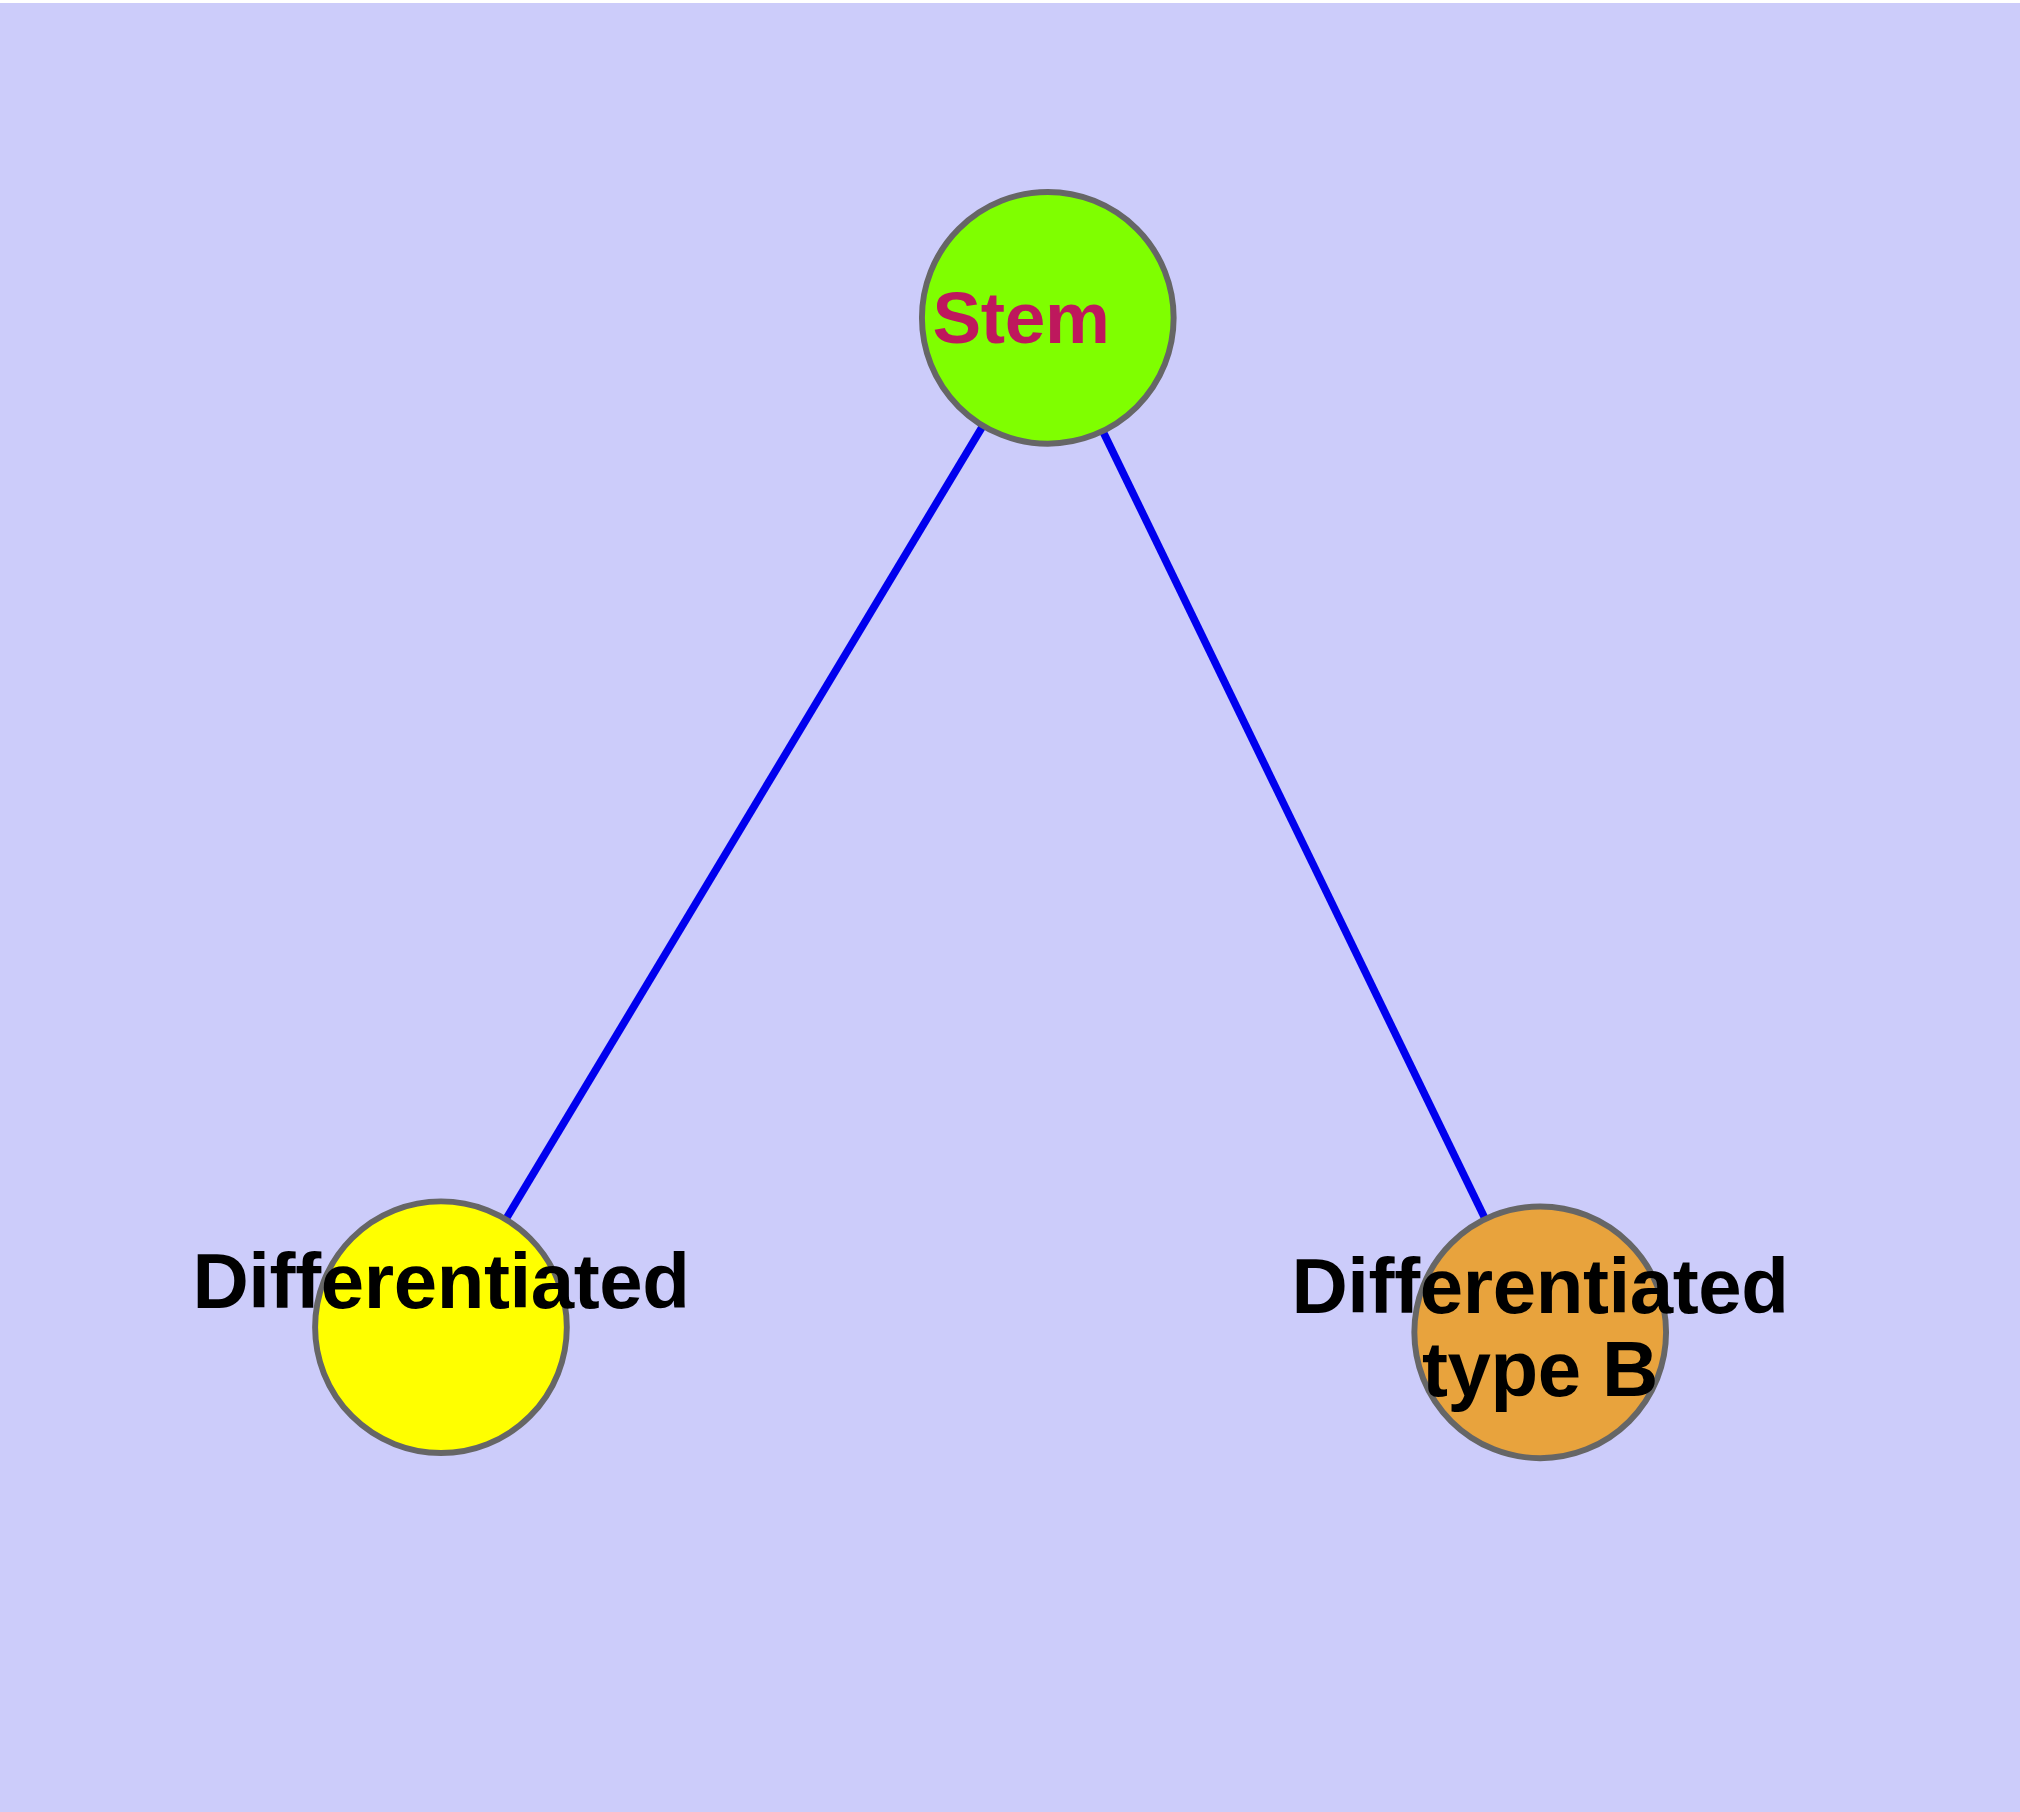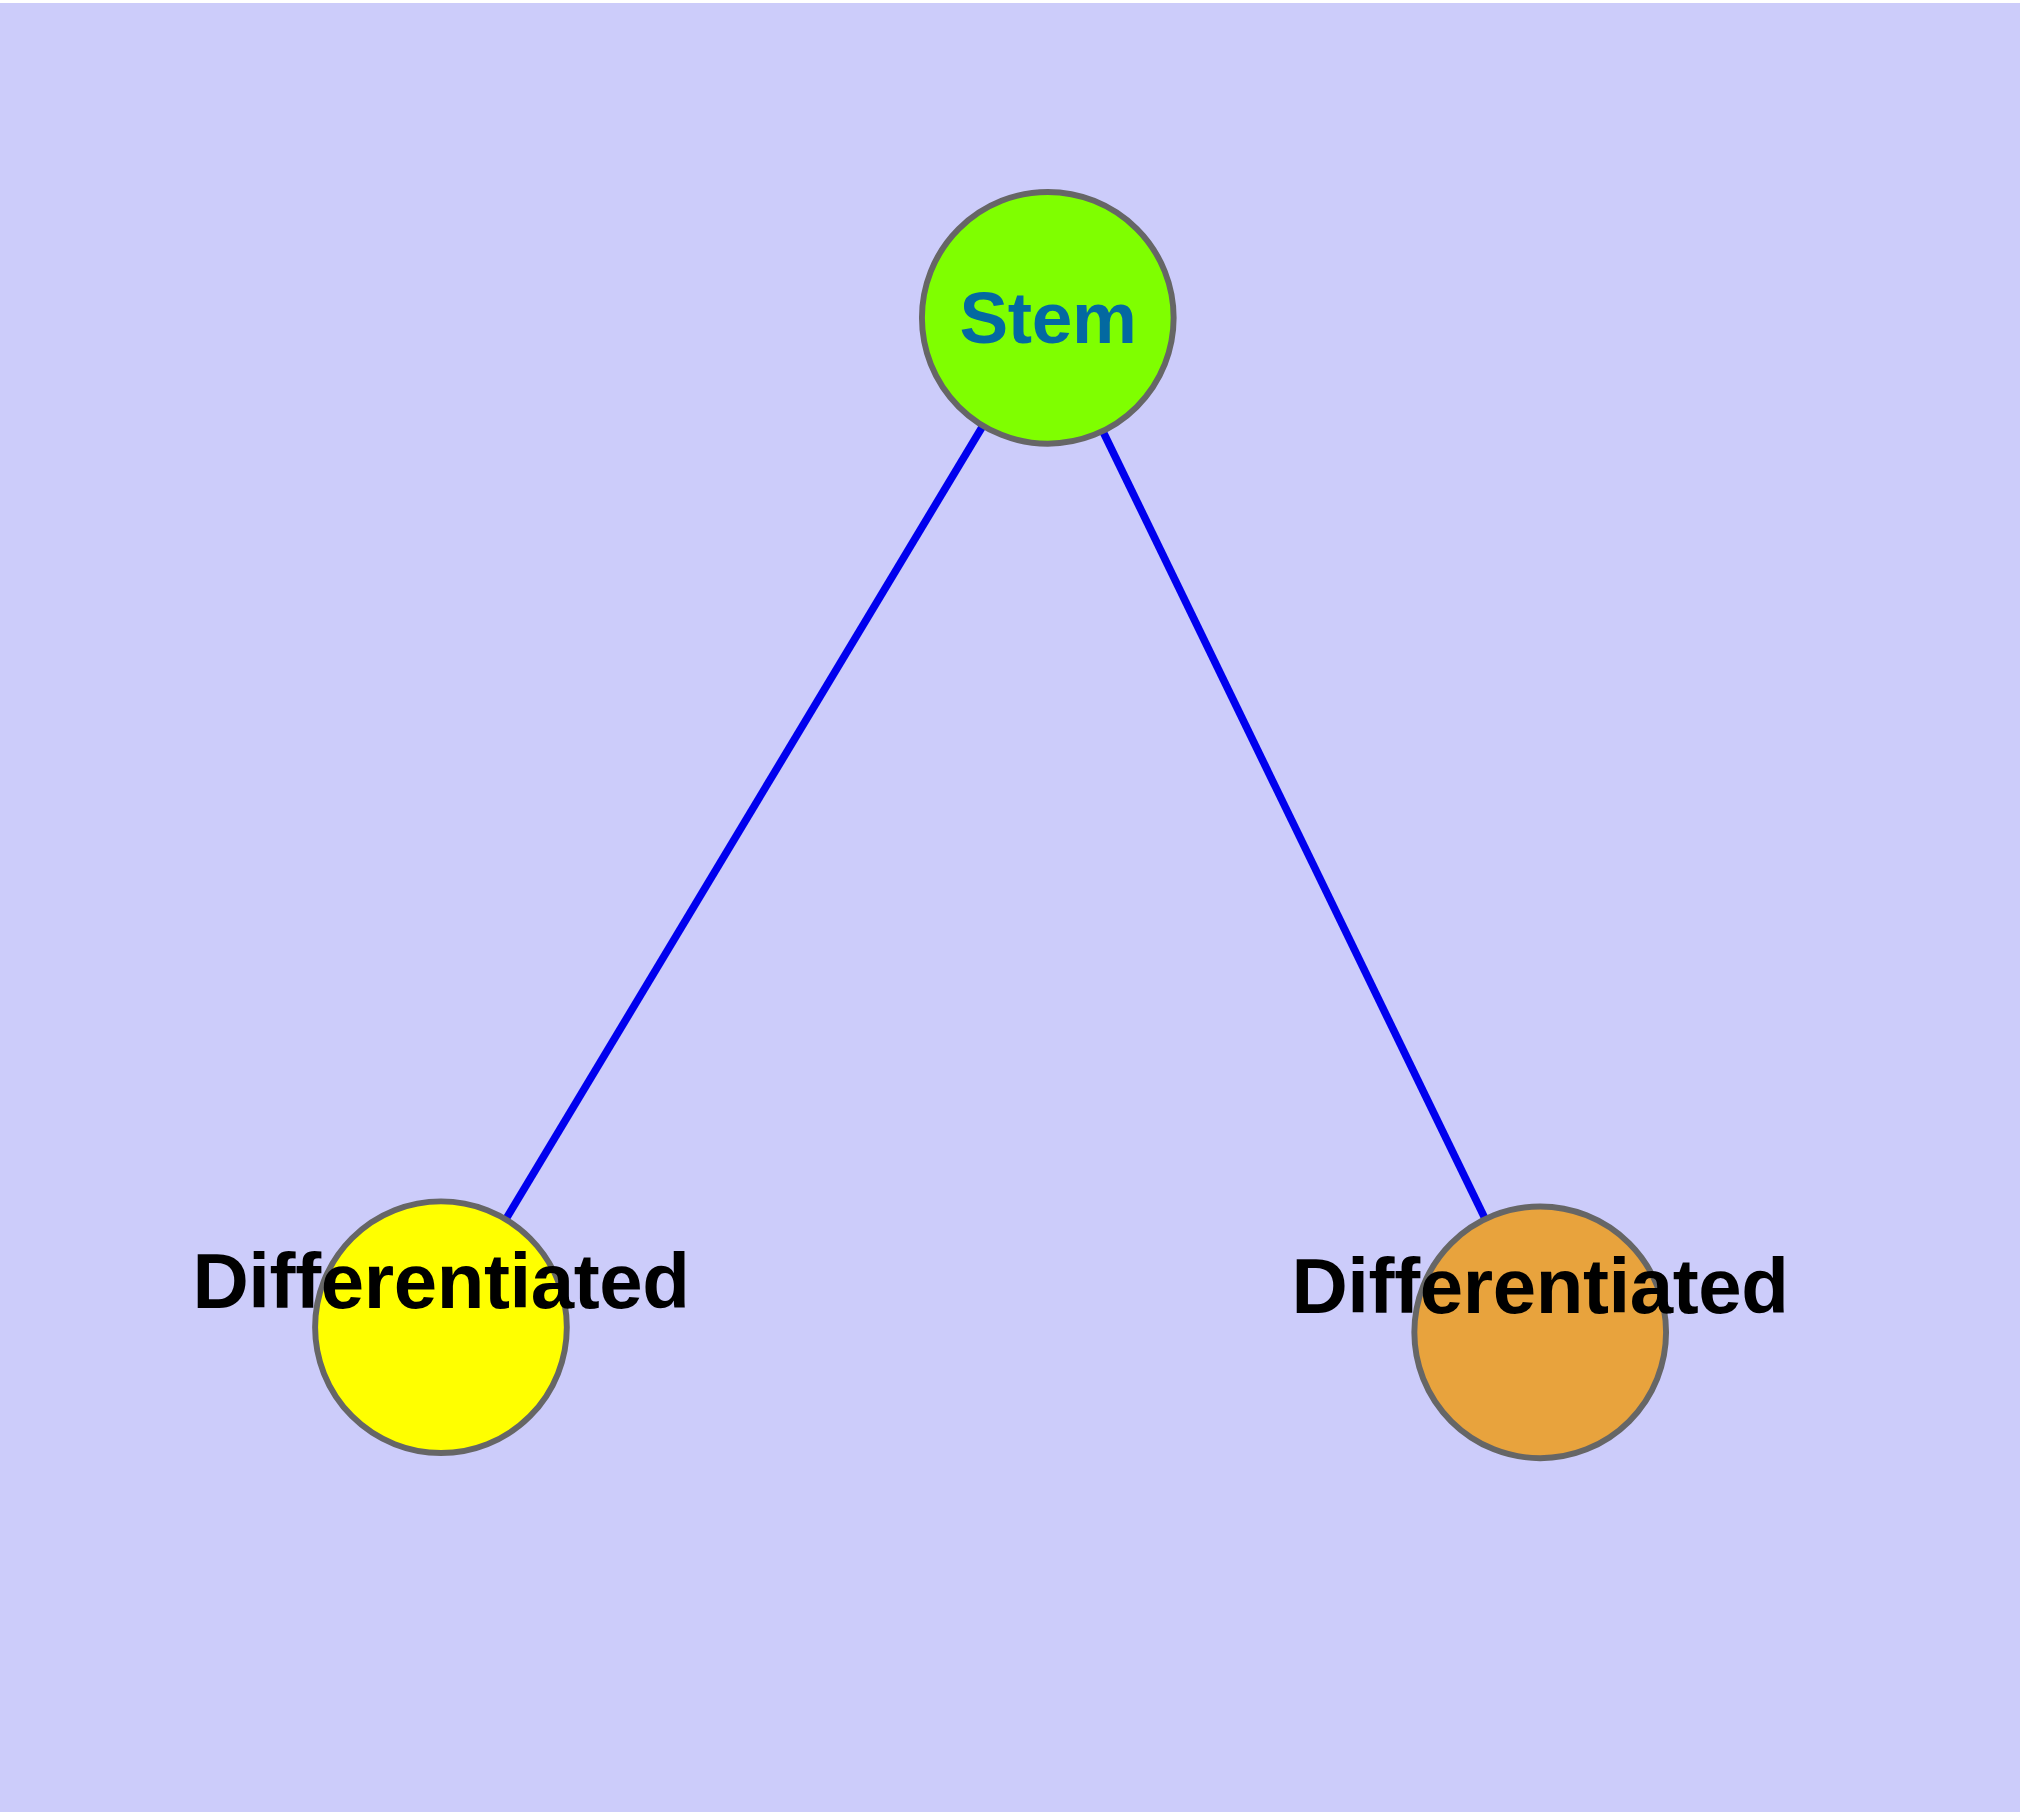--- a/index.html
+++ b/index.html
@@ -73,20 +73,20 @@
       <line id="edge-b" x1="1293.6392130568736" y1="493.75066786416124" x2="1759.3607869431264" y2="1453.2493321358388" stroke="#0000ee" stroke-width="9" stroke-linecap="butt"></line>
     </g>
 
     <g>
       <circle id="node-stem" cx="1236" cy="375" r="148.5" fill="#7fff00" stroke="#666666" stroke-width="7"></circle>
       <circle id="node-a" cx="520" cy="1566" r="148.5" fill="#ffff00" stroke="#666666" stroke-width="7"></circle>
       <circle id="node-b" cx="1817" cy="1572" r="148.5" fill="#e8a33d" stroke="#666666" stroke-width="7"></circle>
     </g>
   </svg>
 
-  <div class="node-label" id="label-stem" style="font-size: 73px; color: #0369a1; left: 709px; top: 279px;">Stem</div>
+  <div class="node-label" id="label-stem" style="font-size: 73px; color: #be185d; left: 682px; top: 279px;">Stem</div>
 
   <div class="node-label" id="label-a" style="font-size: 78px; color: rgb(0, 0, 0); left: 102px; top: 1240px;"><span>Differentiated</span><br></div>
 
-  <div class="node-label" id="label-b" style="font-size: 78px; color: rgb(0, 0, 0); left: 1201px; top: 1245px;"><span>Differentiated</span><br></div>
+  <div class="node-label" id="label-b" style="font-size: 78px; color: rgb(0, 0, 0); left: 1201px; top: 1245px;"><span>Differentiated</span><br><span>type B</span></div>
 
 </div>
 
 
 </body></html>

